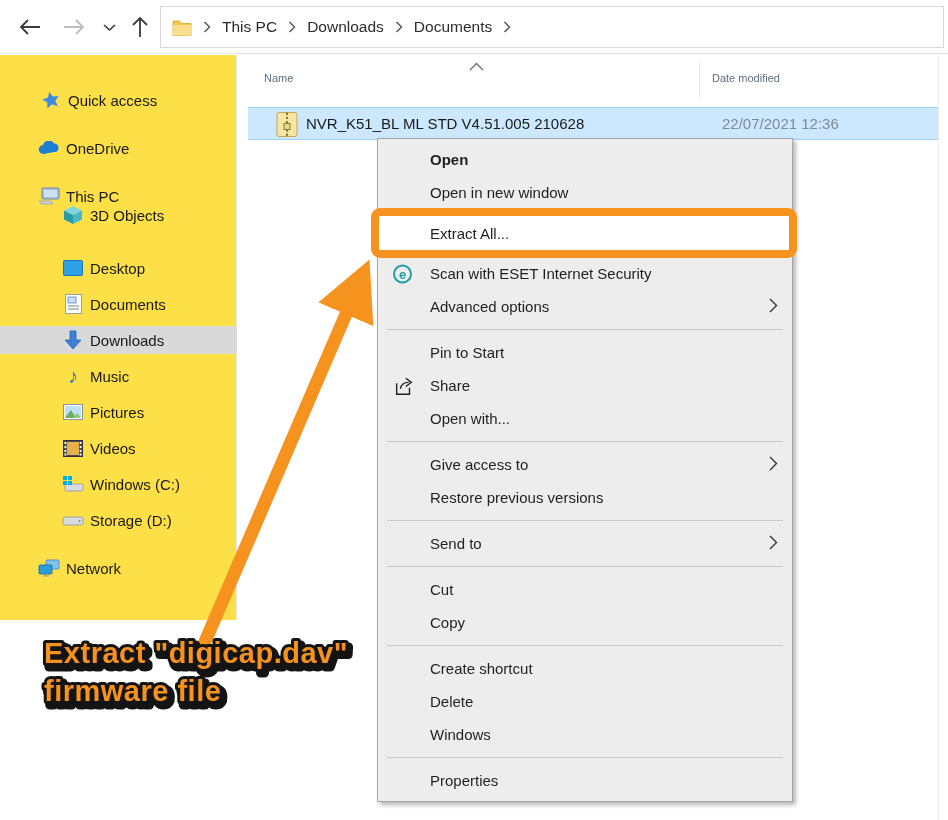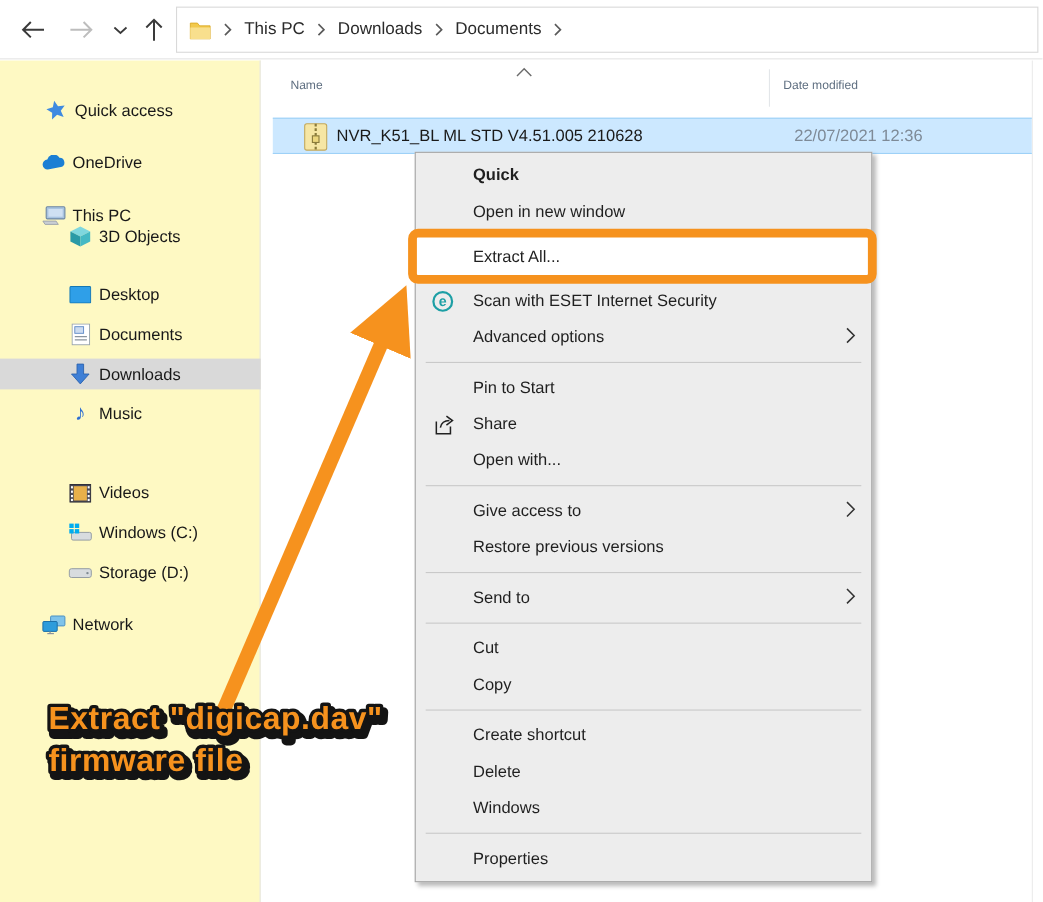--- a/index.html
+++ b/index.html
@@ -7,21 +7,21 @@
   body { font-family:"Liberation Sans", sans-serif; }
   .screen { position:relative; width:948px; height:820px; background:#fff; overflow:hidden; }
 
   
   .toolbar { position:absolute; left:0; top:0; width:948px; height:54px; background:#fff; border-bottom:1px solid #e4e4e4; }
   .nav-btn { position:absolute; top:14px; width:28px; height:26px; display:flex; align-items:center; justify-content:center; }
   .addressbar { position:absolute; left:160px; top:6px; width:784px; height:42px; border:1px solid #d9d9d9; background:#fff; display:flex; align-items:center; gap:11px; padding-left:11px; }
   .crumb { font-size:15.5px; color:#2b2b2b; white-space:nowrap; }
 
   
-  .sidebar { position:absolute; left:0; top:55px; width:237px; height:765px; background:#fef9c3; border-right:1px solid #e6e6e6; }
+  .sidebar { position:absolute; left:0; top:55px; width:237px; height:565px; background:#fde047; border-right:1px solid #e6e6e6; }
   .side-item { position:absolute; left:0; width:237px; height:28px; display:flex; align-items:center; font-size:15px; color:#181818; }
   .side-item .ic { position:absolute; width:22px; height:22px; display:flex; align-items:center; justify-content:center; }
   .side-item .lbl { position:absolute; white-space:nowrap; }
   .lvl0 .ic { left:38px; } .lvl0 .lbl { left:66px; }
   .qa  .ic { left:40px; } .qa .lbl { left:68px; }
   .lvl1 .ic { left:62px; } .lvl1 .lbl { left:90px; }
   .side-item.selected { background:#d9d9d9; }
 
   
   .filepane { position:absolute; left:238px; top:55px; width:710px; height:765px; background:#fff; }
@@ -172,20 +172,31 @@
           </svg>
       </span>
       <span class="lbl">Downloads</span>
     </div>
 
     <div class="side-item lvl1" style="top:307px;">
       <span class="ic" style="color:#2d6fd2;font-size:20px;font-weight:bold;">♪</span>
       <span class="lbl">Music</span>
     </div>
 
+    <div class="side-item lvl1" style="top:343px;">
+      <span class="ic">
+        <svg width="20" height="16" viewBox="0 0 20 16">
+            <rect x="0.5" y="0.5" width="19" height="15" fill="#fff" stroke="#8a96a1" stroke-width="1"></rect>
+            <rect x="2" y="2" width="16" height="12" fill="#bfe0f5"></rect>
+            <polygon points="2,14 8,6 13,14" fill="#6fae5f"></polygon>
+            <polygon points="10,14 14,9 18,14" fill="#8cc97a"></polygon>
+          </svg>
+      </span>
+      <span class="lbl">Pictures</span>
+    </div>
 
     <div class="side-item lvl1" style="top:379px;">
       <span class="ic">
         <svg width="20" height="17" viewBox="0 0 20 17">
             <rect x="0.5" y="0.5" width="19" height="16" fill="#4a4a56" stroke="#30303a" stroke-width="1"></rect>
             <rect x="4" y="2" width="12" height="13" fill="#e8b04a"></rect>
             <rect x="1.5" y="2" width="1.8" height="2" fill="#fff"></rect>
             <rect x="1.5" y="6" width="1.8" height="2" fill="#fff"></rect>
             <rect x="1.5" y="10" width="1.8" height="2" fill="#fff"></rect>
             <rect x="1.5" y="13.5" width="1.8" height="2" fill="#fff"></rect>
@@ -252,21 +263,21 @@
             <rect x="10" y="12.5" width="6" height="6" fill="#ecd67e" stroke="#8a7a3a" stroke-width="1"></rect>
           </svg>
       </span>
       <span class="fname">NVR_K51_BL ML STD V4.51.005 210628</span>
       <span class="fdate">22/07/2021 12:36</span>
     </div>
   </div>
 
   <div class="ctx-menu">
     <div class="mi bold">
-        <span>Quick</span>
+        <span>Open</span>
       </div>
     <div class="mi">
         <span>Open in new window</span>
       </div>
     <div class="mi extract">
         <span>Extract All...</span>
       </div>
     <div class="mi">
       <span class="mi-icon eset-badge">e</span>
       <span>Scan with ESET Internet Security</span>

